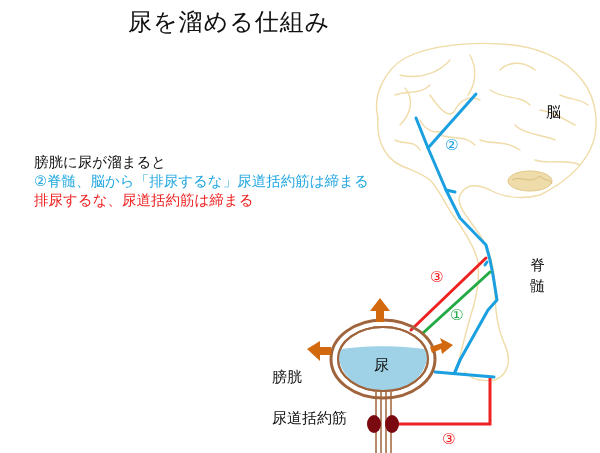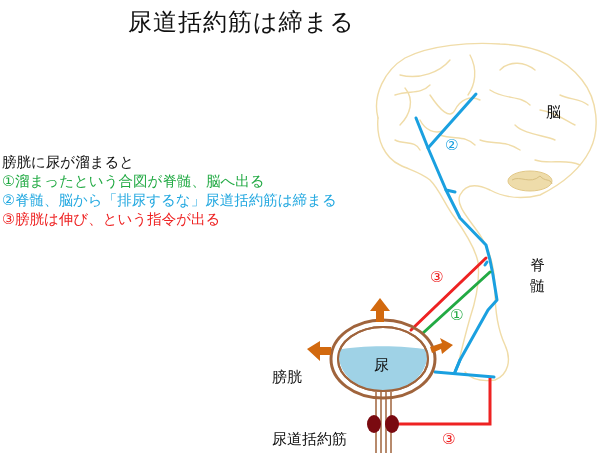--- a/index.html
+++ b/index.html
@@ -1,39 +1,38 @@
 <!DOCTYPE html>
 <html><head>
 <meta charset="utf-8">
 <style>
   html, body { margin: 0; padding: 0; background: #ffffff; }
   body { width: 600px; height: 453px; position: relative; overflow: hidden;
          font-family: "DejaVu Sans", "Liberation Sans", sans-serif; }
   .title { position: absolute; left: 128px; top: 6px; font-size: 24px; color: #111; letter-spacing: 1px; white-space: nowrap; }
   .lines { position: absolute; left: 2px; top: 153px; font-size: 14.5px; line-height: 19px; white-space: nowrap; }
-  .lines div { white-space: nowrap; }
+  .lines div { white-space: nowrap; margin-left: 32px; }
   .l0 { color: #111; }
   .l1 { color: #22aa44; }
   .l2 { color: #22a8e0; }
   .l3 { color: #ee2222; }
   svg.diagram { position: absolute; left: 0; top: 0; }
   .lbl { position: absolute; font-size: 15px; color: #111; white-space: nowrap; }
   .vlbl { position: absolute; font-size: 15px; color: #111; line-height: 21px; width: 16px; }
   .num { position: absolute; font-size: 15px; white-space: nowrap; }
 </style>
 </head>
 <body>
 
-<div class="title">尿道括約筋は締まる</div>
+<div class="title">尿を溜める仕組み</div>
 
 <div class="lines">
   <div class="l0">膀胱に尿が溜まると</div>
-  <div class="l1">①溜まったという合図が脊髄、脳へ出る</div>
   <div class="l2">②脊髄、脳から「排尿するな」尿道括約筋は締まる</div>
-  <div class="l3">③膀胱は伸び、という指令が出る</div>
+  <div class="l3">排尿するな、尿道括約筋は締まる</div>
 </div>
 
 <svg class="diagram" width="600" height="453" viewBox="0 0 600 453">
 
   <g fill="none" stroke="#f0dca8" stroke-width="1.4" stroke-linecap="round">
     <path d="M378,118 C372,95 385,70 405,58 C430,45 470,42 500,44 C535,45 565,58 582,80 C598,100 600,130 590,150 C580,170 560,185 540,195 C520,200 505,198 490,190 C475,183 465,185 460,195 C455,205 470,220 480,235 C490,250 495,270 495,290 C495,310 498,330 505,345 C512,360 508,375 495,380 C480,382 470,378 465,372"></path>
     <path d="M378,118 C376,140 385,158 400,165 C410,170 420,172 430,180 C440,190 445,205 455,218 C465,232 475,248 478,262 C480,280 476,300 470,318 C466,332 462,348 458,365"></path>
 
     <path d="M400,75 C420,80 440,72 450,60"></path>
     <path d="M395,95 C410,90 420,95 430,85"></path>
@@ -91,18 +90,18 @@
   </g>
 </svg>
 
 <div class="lbl" style="left:546px; top:103px;">脳</div>
 <div class="vlbl" style="left:530px; top:255px;">
   <div>脊</div>
   <div>髄</div>
 </div>
 <div class="lbl" style="left:272px; top:368px;">膀胱</div>
 <div class="lbl" style="left:374px; top:356px;">尿</div>
-<div class="lbl" style="left:272px; top:430px;">尿道括約筋</div>
+<div class="lbl" style="left:272px; top:409px;">尿道括約筋</div>
 
 <div class="num" style="left:445px; top:136px; color:#1aa0e0;">②</div>
 <div class="num" style="left:450px; top:306px; color:#22aa44;">①</div>
 <div class="num" style="left:430px; top:268px; color:#ee2222;">③</div>
 <div class="num" style="left:442px; top:430px; color:#ee2222;">③</div>
 
 </body></html>

